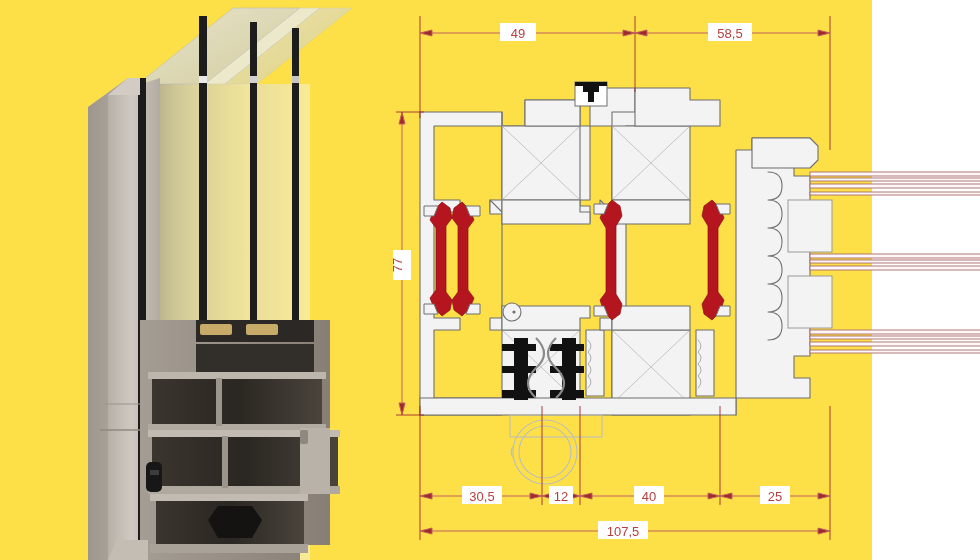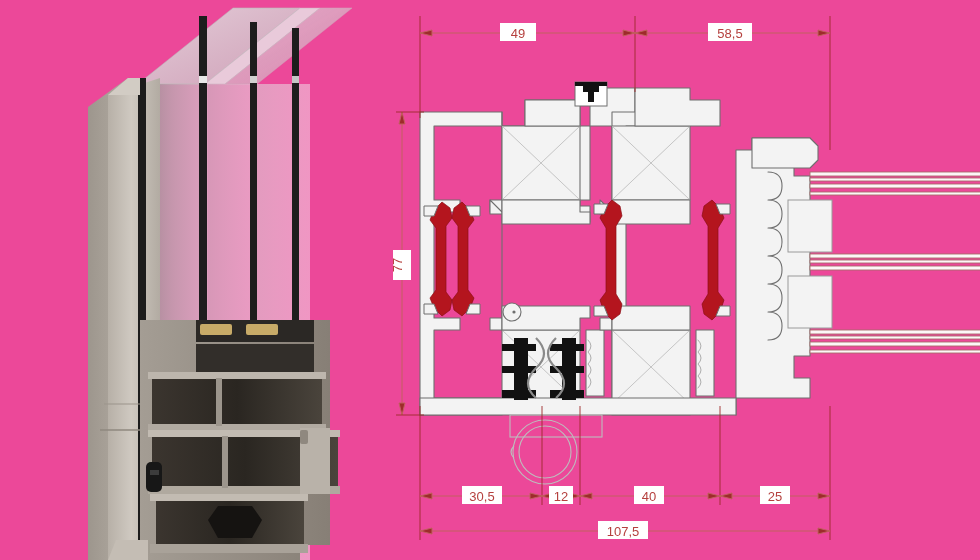--- a/index.html
+++ b/index.html
@@ -1,18 +1,18 @@
 <!DOCTYPE html>
 <html><head>
 <meta charset="utf-8">
 <style>
   html,body{margin:0;padding:0;background:#ffffff;}
   body{width:980px;height:560px;overflow:hidden;
        font-family:"Liberation Sans", sans-serif;}
-  #root{position:relative;width:980px;height:560px;background:#ec4899;}
+  #root{position:relative;width:872px;height:560px;background:#fde047;}
 
   .panel{position:absolute;top:0;height:560px;}
   #photo-panel{left:0;width:390px;}
   #drawing-panel{left:390px;width:590px;}
 
   svg{display:block;}
   .nosel{user-select:none;}
 
   .dimtext{
     font-family:"Liberation Sans", sans-serif;

